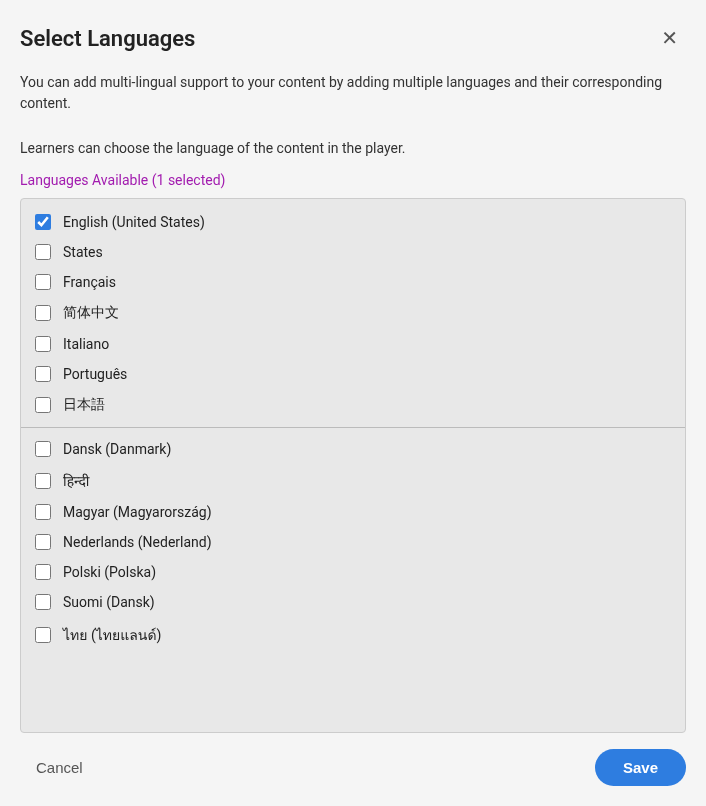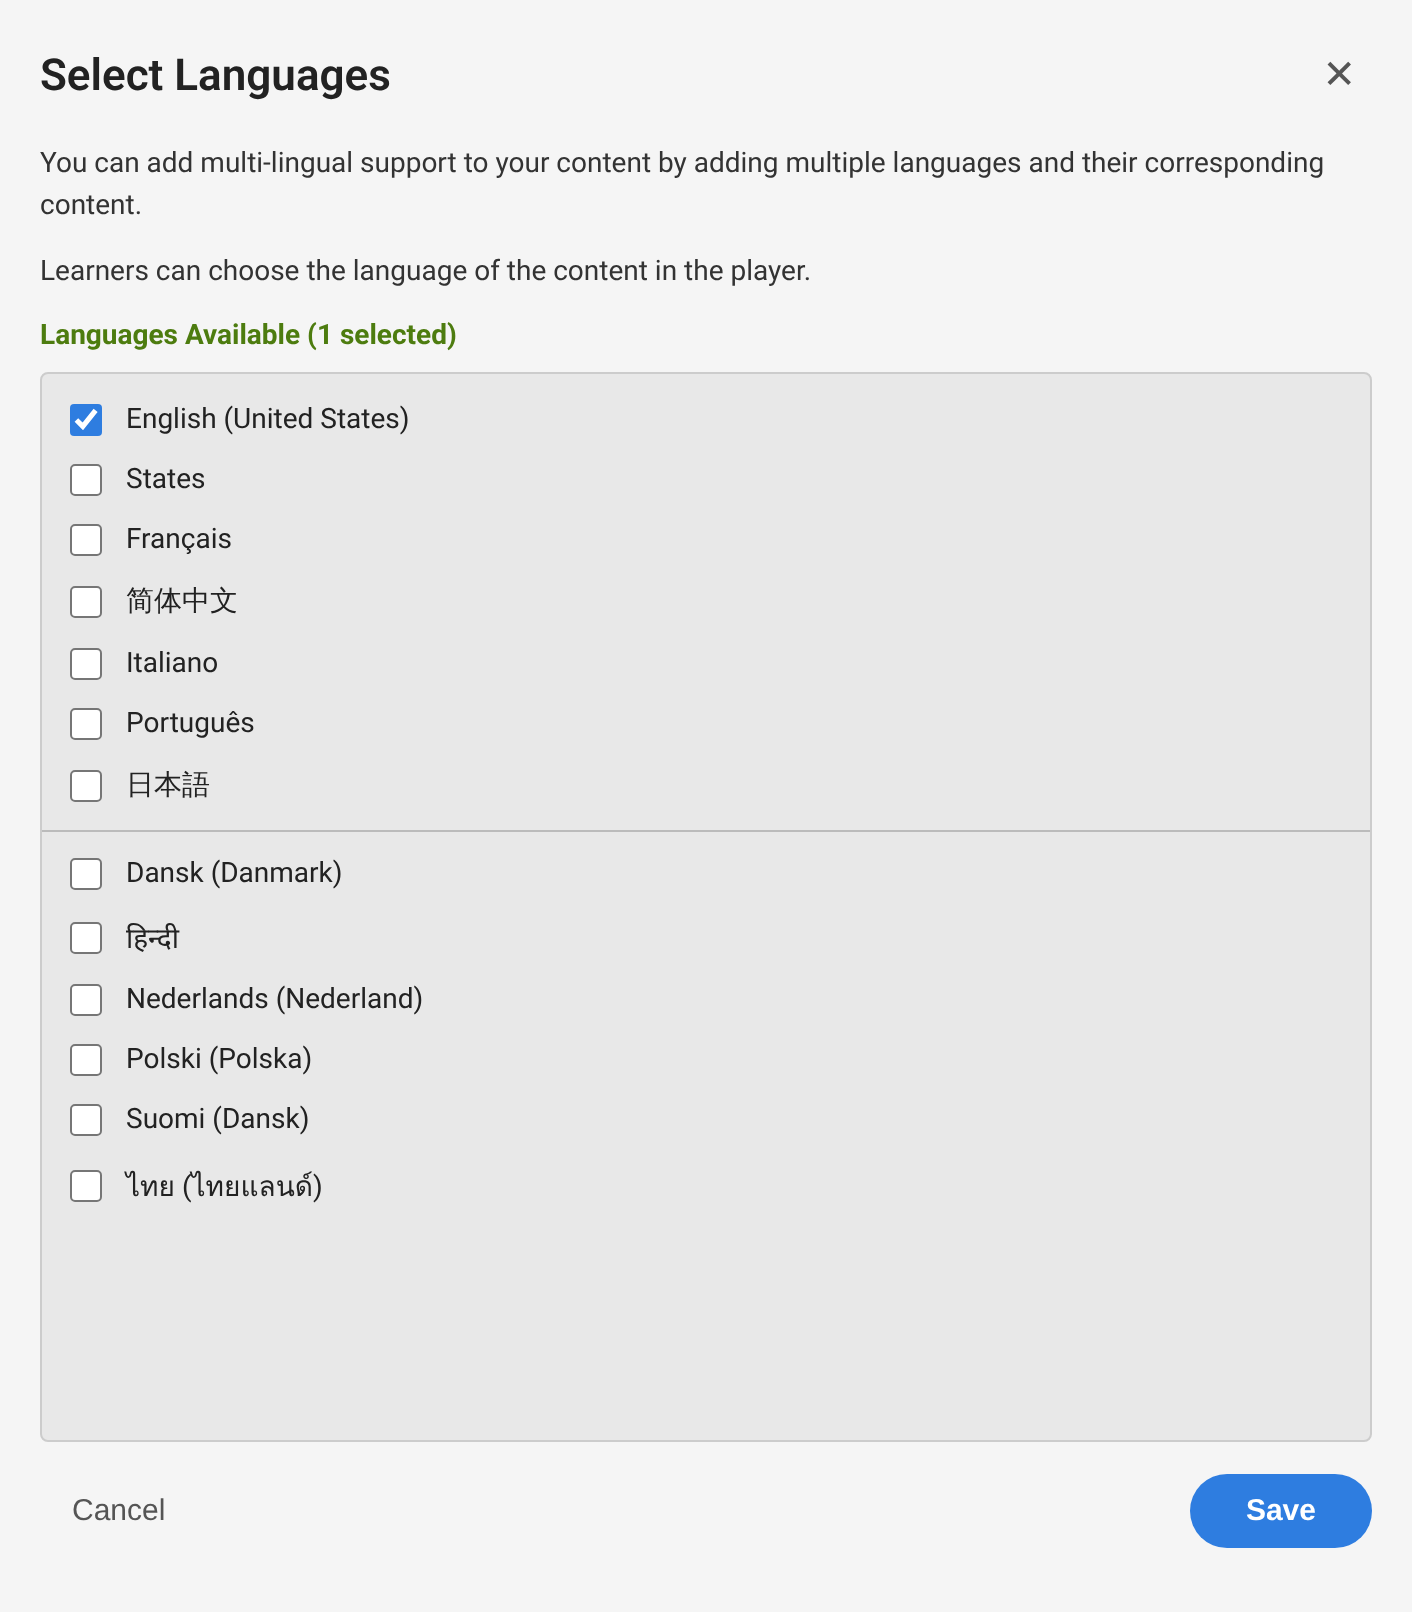--- a/index.html
+++ b/index.html
@@ -14,21 +14,21 @@
       height: 806px;
       overflow: hidden;
     }
 
     .dialog {
       background: #f5f5f5;
       width: 706px;
       height: 806px;
       display: flex;
       flex-direction: column;
-      padding: 24px 20px 32px 20px;
+      padding: 24px 20px 20px 20px;
       position: relative;
     }
 
     .dialog-header {
       display: flex;
       align-items: center;
       justify-content: space-between;
       margin-bottom: 20px;
     }
 
@@ -52,32 +52,33 @@
       font-size: 14px;
       color: #333;
       line-height: 1.5;
       margin-bottom: 14px;
     }
 
     .learners-note {
       font-size: 14px;
       color: #333;
       margin-bottom: 16px;
+      margin-top: 12px;
     }
 
     .section-label {
       font-size: 14px;
       font-weight: 700;
       color: #222;
       margin-bottom: 10px;
     }
 
     .section-label span {
-      font-weight: 700;
-      color: #4d7c0f;
+      font-weight: 400;
+      color: #a21caf;
     }
 
     .language-list {
       background: #e8e8e8;
       border: 1px solid #ccc;
       border-radius: 4px;
       flex: 1;
       overflow-y: auto;
       padding: 8px 0;
     }
@@ -185,20 +186,24 @@
       <div class="lang-item">
         <input type="checkbox" style="">
         <span>Dansk (Danmark)</span>
       </div>
       <div class="lang-item">
         <input type="checkbox" style="">
         <span>हिन्दी</span>
       </div>
       <div class="lang-item">
         <input type="checkbox" style="">
+        <span>Magyar (Magyarország)</span>
+      </div>
+      <div class="lang-item">
+        <input type="checkbox" style="">
         <span>Nederlands (Nederland)</span>
       </div>
       <div class="lang-item">
         <input type="checkbox" style="">
         <span>Polski (Polska)</span>
       </div>
       <div class="lang-item">
         <input type="checkbox" style="">
         <span>Suomi (Dansk)</span>
       </div>

